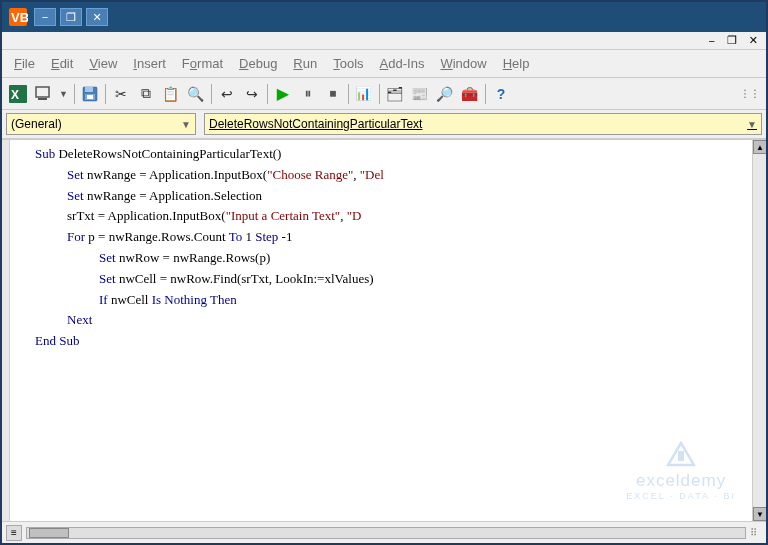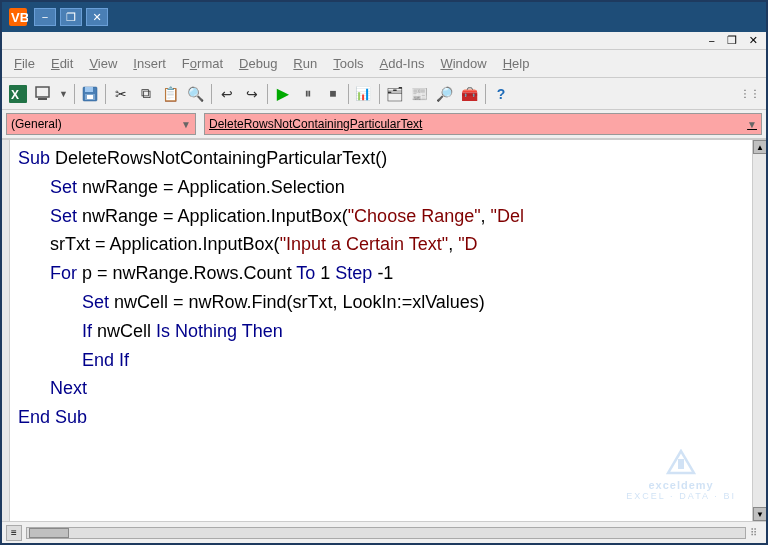--- a/index.html
+++ b/index.html
@@ -109,21 +109,21 @@
       align-items: center;
       background: #f0f0f0;
       border-bottom: 2px solid #ccc;
       padding: 2px 4px;
       height: 30px;
       flex-shrink: 0;
     }
     .combo-box {
       height: 22px;
       border: 1px solid #999;
-      background: #fca5a5;
+      background: #fef9c3;
       display: flex;
       align-items: center;
       padding: 6px 4px;
       cursor: pointer;
     }
     .combo-box.left { width: 190px; font-size: 12px; }
     .combo-box.right { flex: 1; font-size: 12px; text-decoration: underline; }
     .combo-box .arrow { margin-left: auto; font-size: 10px; color: #666; }
 
     
@@ -135,23 +135,23 @@
       position: relative;
     }
     .code-gutter {
       width: 8px;
       background: #e8e8e8;
       border-right: 1px solid #ccc;
       flex-shrink: 0;
     }
     .code-content {
       flex: 1;
-      padding: 4px 8px;
-      font-family: Liberation Sans, sans-serif;
-      font-size: 18px;
+      padding: 4px 25px;
+      font-family: Liberation Serif, serif;
+      font-size: 13px;
       overflow: auto;
       line-height: 1.6;
     }
     .code-scrollbar {
       width: 14px;
       background: #e0e0e0;
       border-left: 1px solid #ccc;
       flex-shrink: 0;
       display: flex;
       flex-direction: column;
@@ -224,23 +224,23 @@
     
     .watermark {
       position: absolute;
       bottom: 20px;
       right: 30px;
       text-align: center;
       opacity: 0.25;
       pointer-events: none;
     }
     .watermark-text {
-      font-size: 11px;
+      font-size: 17px;
       color: #4a90d9;
-      font-weight: bold;
+      font-weight: normal;
       letter-spacing: 1px;
       display: block;
     }
     .watermark-sub {
       font-size: 9px;
       color: #4a90d9;
       letter-spacing: 2px;
       display: block;
     }
 
@@ -347,27 +347,27 @@
     <div class="combo-box right">
       <span>DeleteRowsNotContainingParticularText</span>
       <span class="arrow">▼</span>
     </div>
   </div>
 
   <div class="code-area">
     <div class="code-gutter"></div>
     <div class="code-content">
       <div class="code-line"><span class="kw">Sub </span>DeleteRowsNotContainingParticularText()</div>
+      <div class="code-line"><span style="display:inline-block;width:32px;"></span><span class="kw">Set </span>nwRange = Application.InputBox(<span class="str">"Choose Range"</span>, <span class="str">"Del</span></div>
       <div class="code-line"><span style="display:inline-block;width:32px;"></span><span class="kw">Set </span>nwRange = Application.Selection</div>
-      <div class="code-line"><span style="display:inline-block;width:32px;"></span><span class="kw">Set </span>nwRange = Application.InputBox(<span class="str">"Choose Range"</span>, <span class="str">"Del</span></div>
       <div class="code-line"><span style="display:inline-block;width:32px;"></span>srTxt = Application.InputBox(<span class="str">"Input a Certain Text"</span>, <span class="str">"D</span></div>
       <div class="code-line"><span style="display:inline-block;width:32px;"></span><span class="kw">For </span>p = nwRange.Rows.Count <span class="kw">To </span>1 <span class="kw">Step </span>-1</div>
+      <div class="code-line"><span style="display:inline-block;width:64px;"></span><span class="kw">Set </span>nwRow = nwRange.Rows(p)</div>
       <div class="code-line"><span style="display:inline-block;width:64px;"></span><span class="kw">Set </span>nwCell = nwRow.Find(srTxt, LookIn:=xlValues)</div>
       <div class="code-line"><span style="display:inline-block;width:64px;"></span><span class="kw">If </span>nwCell <span class="kw">Is Nothing Then</span></div>
-      <div class="code-line"><span style="display:inline-block;width:64px;"></span><span class="kw">End If</span></div>
       <div class="code-line"><span style="display:inline-block;width:32px;"></span><span class="kw">Next</span></div>
       <div class="code-line"><span class="kw">End Sub</span></div>
     </div>
     <div class="code-scrollbar">
       <div class="scrollbar-btn">▲</div>
       <div class="scrollbar-track"></div>
       <div class="scrollbar-btn">▼</div>
     </div>
 
     <div class="watermark">

